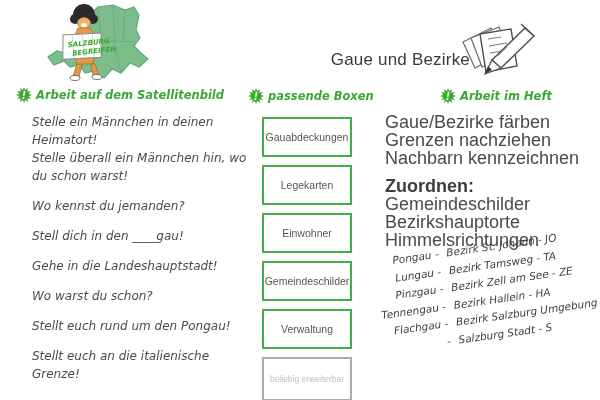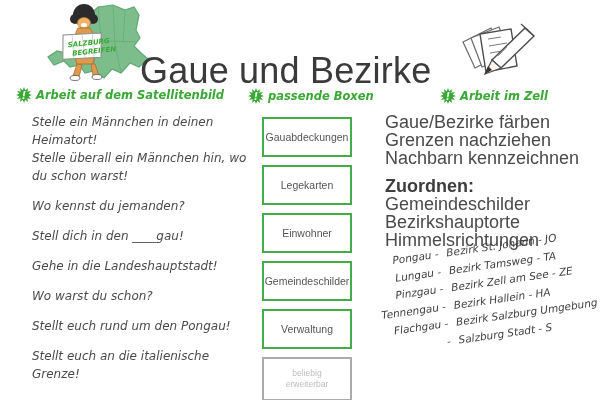--- a/index.html
+++ b/index.html
@@ -4,22 +4,22 @@
 <style>
   html,body{margin:0;padding:0;}
   body{
     width:600px;height:400px;background:#ffffff;position:relative;
     font-family:"Liberation Sans", sans-serif;overflow:hidden;
   }
   .abs{position:absolute;}
 
   
   .title{
-    left:140px;top:50px;width:330px;text-align:left;
-    font-size:36px;color:#3a3a3a;font-weight:400;letter-spacing:.2px;
+    left:140px;top:50px;width:330px;text-align:right;
+    font-size:17px;color:#3a3a3a;font-weight:400;letter-spacing:.2px;
   }
 
   
   .col-header{
     display:flex;align-items:center;gap:4px;
     color:#3aa835;font-size:11.5px;font-style:italic;font-weight:bold;
     font-family:"DejaVu Sans", sans-serif;white-space:nowrap;
   }
   .burst{width:16px;height:16px;flex:0 0 auto;}
 
@@ -31,21 +31,21 @@
   }
   .task{margin:0 0 12px 14px;}
   .task.tight{margin-bottom:0;}
 
   
   .boxes{left:262px;top:117px;width:90px;}
   .sortbox{
     box-sizing:border-box;width:90px;height:40px;margin-bottom:8px;
     border:2.5px solid #44ad49;border-radius:0;background:#fff;
     display:flex;align-items:center;justify-content:center;text-align:center;
-    font-size:10.5px;color:#555;line-height:11px;padding:8px;
+    font-size:10.5px;color:#555;line-height:11px;padding:2px;
   }
   .sortbox.gray{
     border-color:#ababab;color:#bdbdbd;font-size:8.5px;height:44px;
   }
 
   
   .tasks-right{
     left:385px;top:113px;width:205px;
     font-size:18px;line-height:18px;color:#4a4a4a;
   }
@@ -129,21 +129,21 @@
     <text x="10" y="14.5" text-anchor="middle" font-size="12" font-weight="bold" fill="#ffffff">!</text>
   </svg>
   <span>passende Boxen</span>
 </div>
 
 <div class="abs col-header" style="left:440px;top:88px;">
   <svg class="burst" viewBox="0 0 20 20">
     <polygon points="20,10 15.8,11.6 18.7,15 14.2,14.2 15,18.7 11.6,15.8 10,20 8.4,15.8 5,18.7 5.8,14.2 1.3,15 4.2,11.6 0,10 4.2,8.4 1.3,5 5.8,5.8 5,1.3 8.4,4.2 10,0 11.6,4.2 15,1.3 14.2,5.8 18.7,5 15.8,8.4" fill="#3aa835"></polygon>
     <text x="10" y="14.5" text-anchor="middle" font-size="12" font-weight="bold" fill="#ffffff">!</text>
   </svg>
-  <span>Arbeit im Zell</span>
+  <span>Arbeit im Heft</span>
 </div>
 
 <div class="abs tasks-left">
   <p class="task tight">Stelle ein Männchen in deinen Heimatort!</p>
   <p class="task">Stelle überall ein Männchen hin, wo du schon warst!</p>
   <p class="task">Wo kennst du jemanden?</p>
   <p class="task">Stell dich in den ____gau!</p>
   <p class="task">Gehe in die Landeshauptstadt!</p>
   <p class="task">Wo warst du schon?</p>
   <p class="task">Stellt euch rund um den Pongau!</p>

